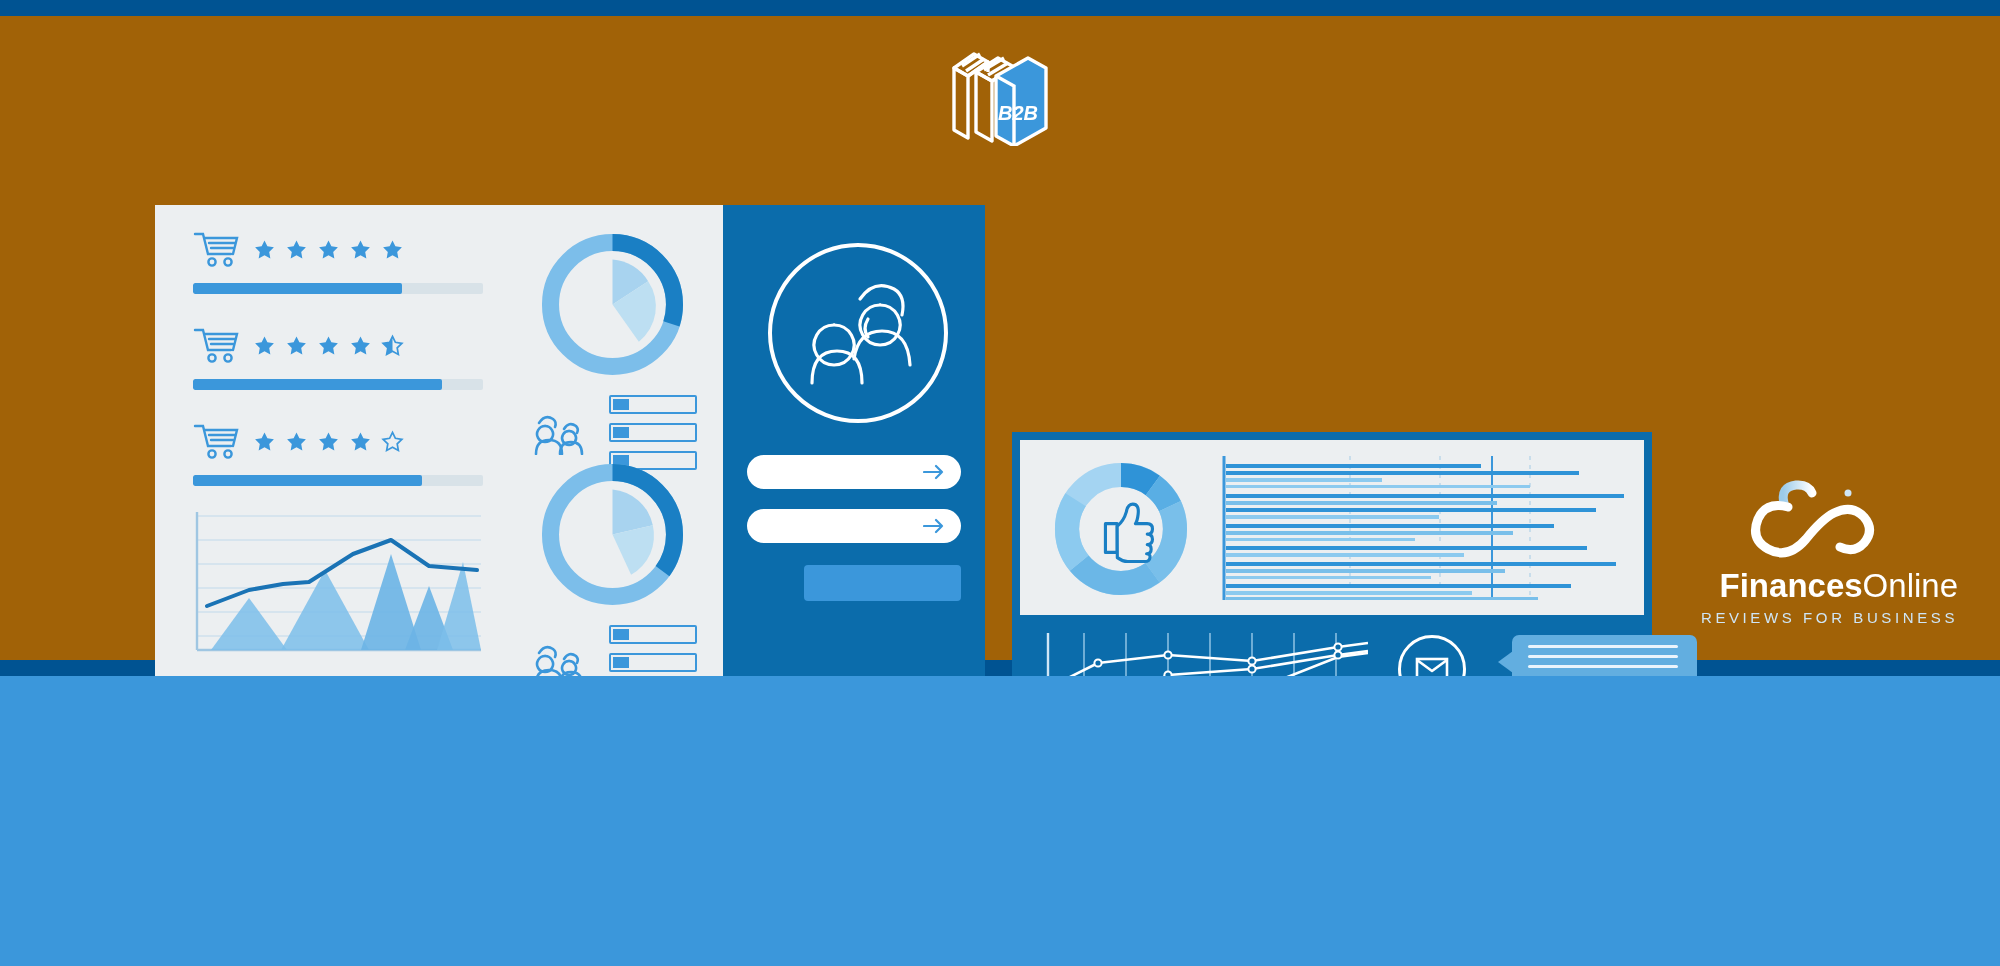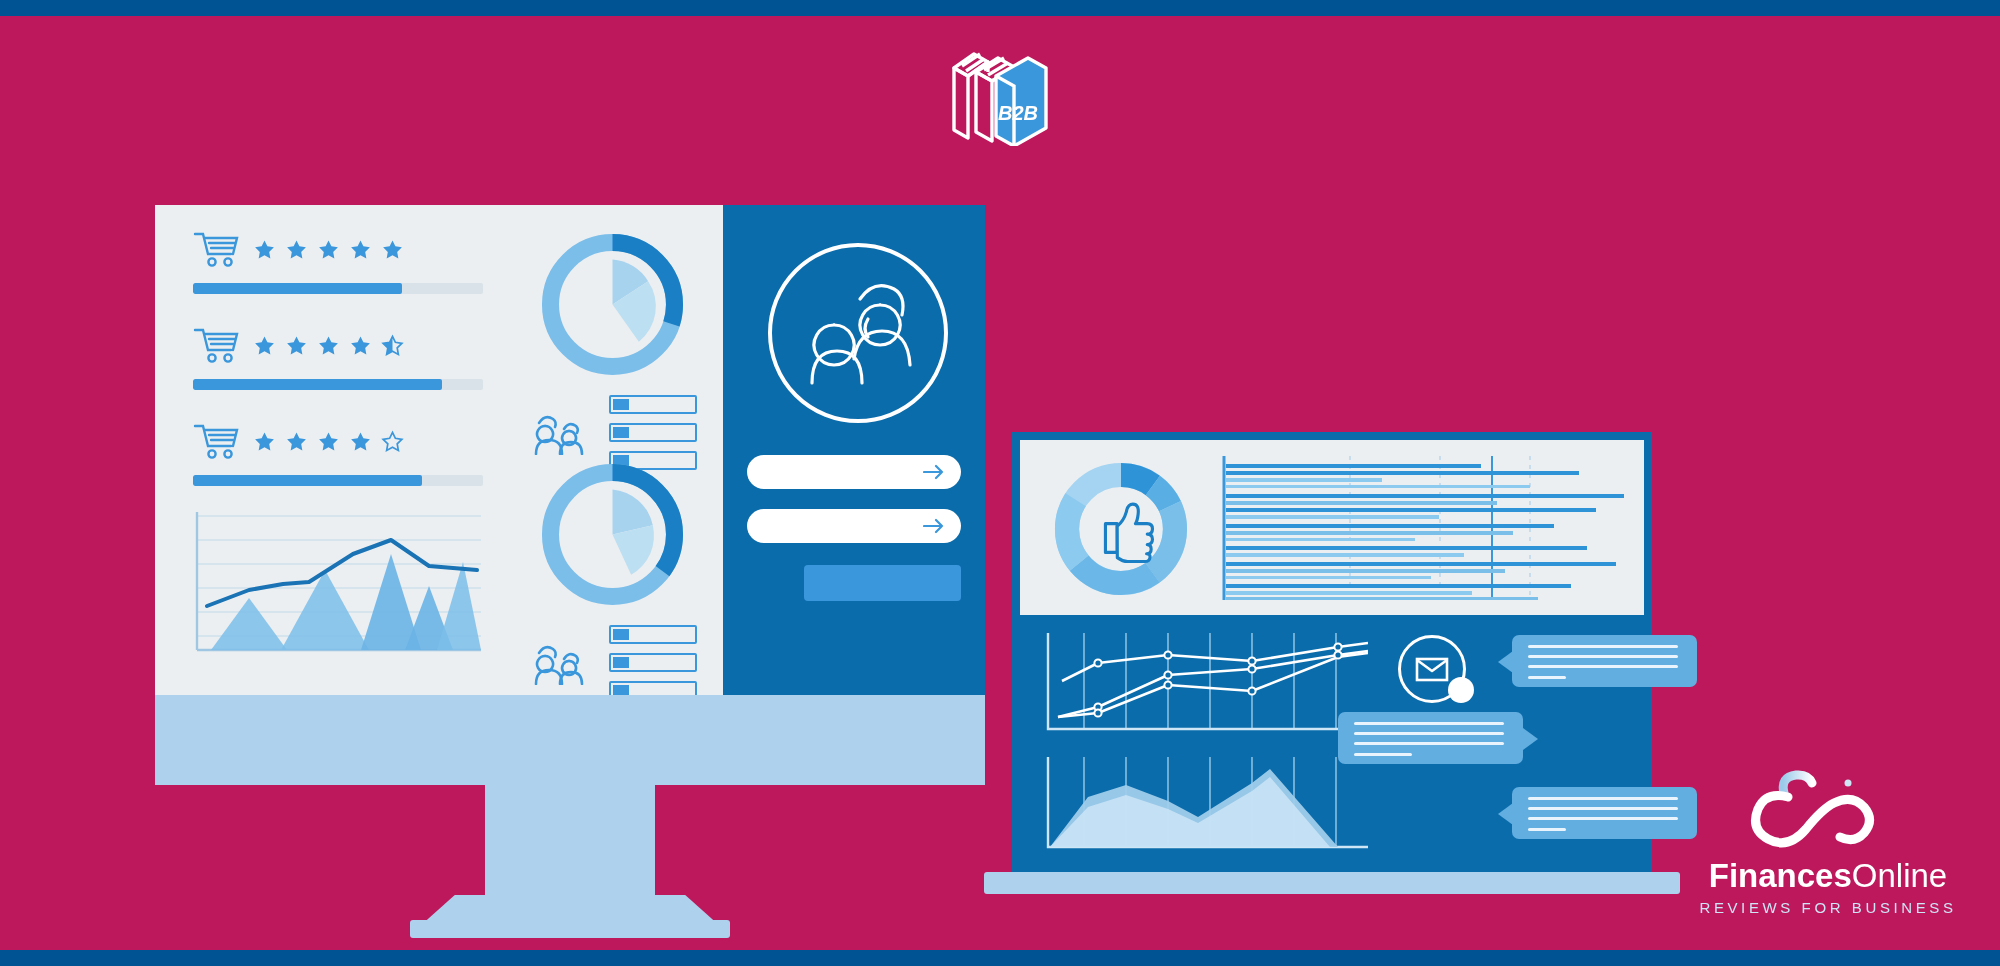--- a/index.html
+++ b/index.html
@@ -2,21 +2,21 @@
 <html><head>
 <meta charset="utf-8">
 <style>
   html,body{margin:0;padding:0;}
   body{
     width:2000px;height:966px;overflow:hidden;
     background:#3b97db;
     font-family:"Liberation Sans",sans-serif;
     position:relative;
   }
-  #stage{position:relative;width:2000px;height:966px;background:#be185d;overflow:hidden;}
+  #stage{position:relative;width:2000px;height:676px;background:#a16207;overflow:hidden;}
 
   .topbar{position:absolute;left:0;top:0;width:2000px;height:16px;background:#005392;}
   .botbar{position:absolute;left:0;bottom:0;width:2000px;height:16px;background:#005392;}
 
   
   .header{position:absolute;left:0;top:34px;width:2000px;height:120px;display:flex;align-items:center;justify-content:center;gap:22px;}
   .books{width:112px;height:104px;flex:0 0 auto;}
   .title{
     color:#ffffff;font-size:78px;font-weight:bold;letter-spacing:-1px;
     line-height:1;white-space:nowrap;
@@ -71,21 +71,21 @@
   .lap-area{position:absolute;left:18px;top:140px;width:330px;height:100px;}
 
   .mail-circle{position:absolute;left:378px;top:20px;width:62px;height:62px;border:3px solid #fff;border-radius:50%;display:flex;align-items:center;justify-content:center;}
   .mail-dot{position:absolute;left:428px;top:62px;width:26px;height:26px;background:#fff;border-radius:50%;}
   .bubble{position:absolute;background:#62aee0;border-radius:7px;}
   .bubble .ln{position:absolute;height:3px;background:#eaf4fc;border-radius:2px;}
   .tail-l{position:absolute;width:0;height:0;border-top:11px solid transparent;border-bottom:11px solid transparent;border-right:15px solid #62aee0;}
   .tail-r{position:absolute;width:0;height:0;border-top:11px solid transparent;border-bottom:11px solid transparent;border-left:15px solid #62aee0;}
 
   
-  .brand{position:absolute;right:42px;bottom:50px;width:260px;text-align:center;}
+  .brand{position:absolute;right:42px;bottom:50px;width:260px;text-align:right;}
   .brand-mark{width:168px;height:92px;margin:0 auto;display:block;}
   .brand-name{color:#fff;font-size:33px;line-height:1.05;margin-top:4px;white-space:nowrap;}
   .brand-name b{font-weight:bold;}
   .brand-name span{font-weight:normal;}
   .brand-tag{color:#cfe6f7;font-size:15px;letter-spacing:3.6px;margin-top:5px;white-space:nowrap;}
 </style>
 </head>
 <body>
 
 <div id="stage">

